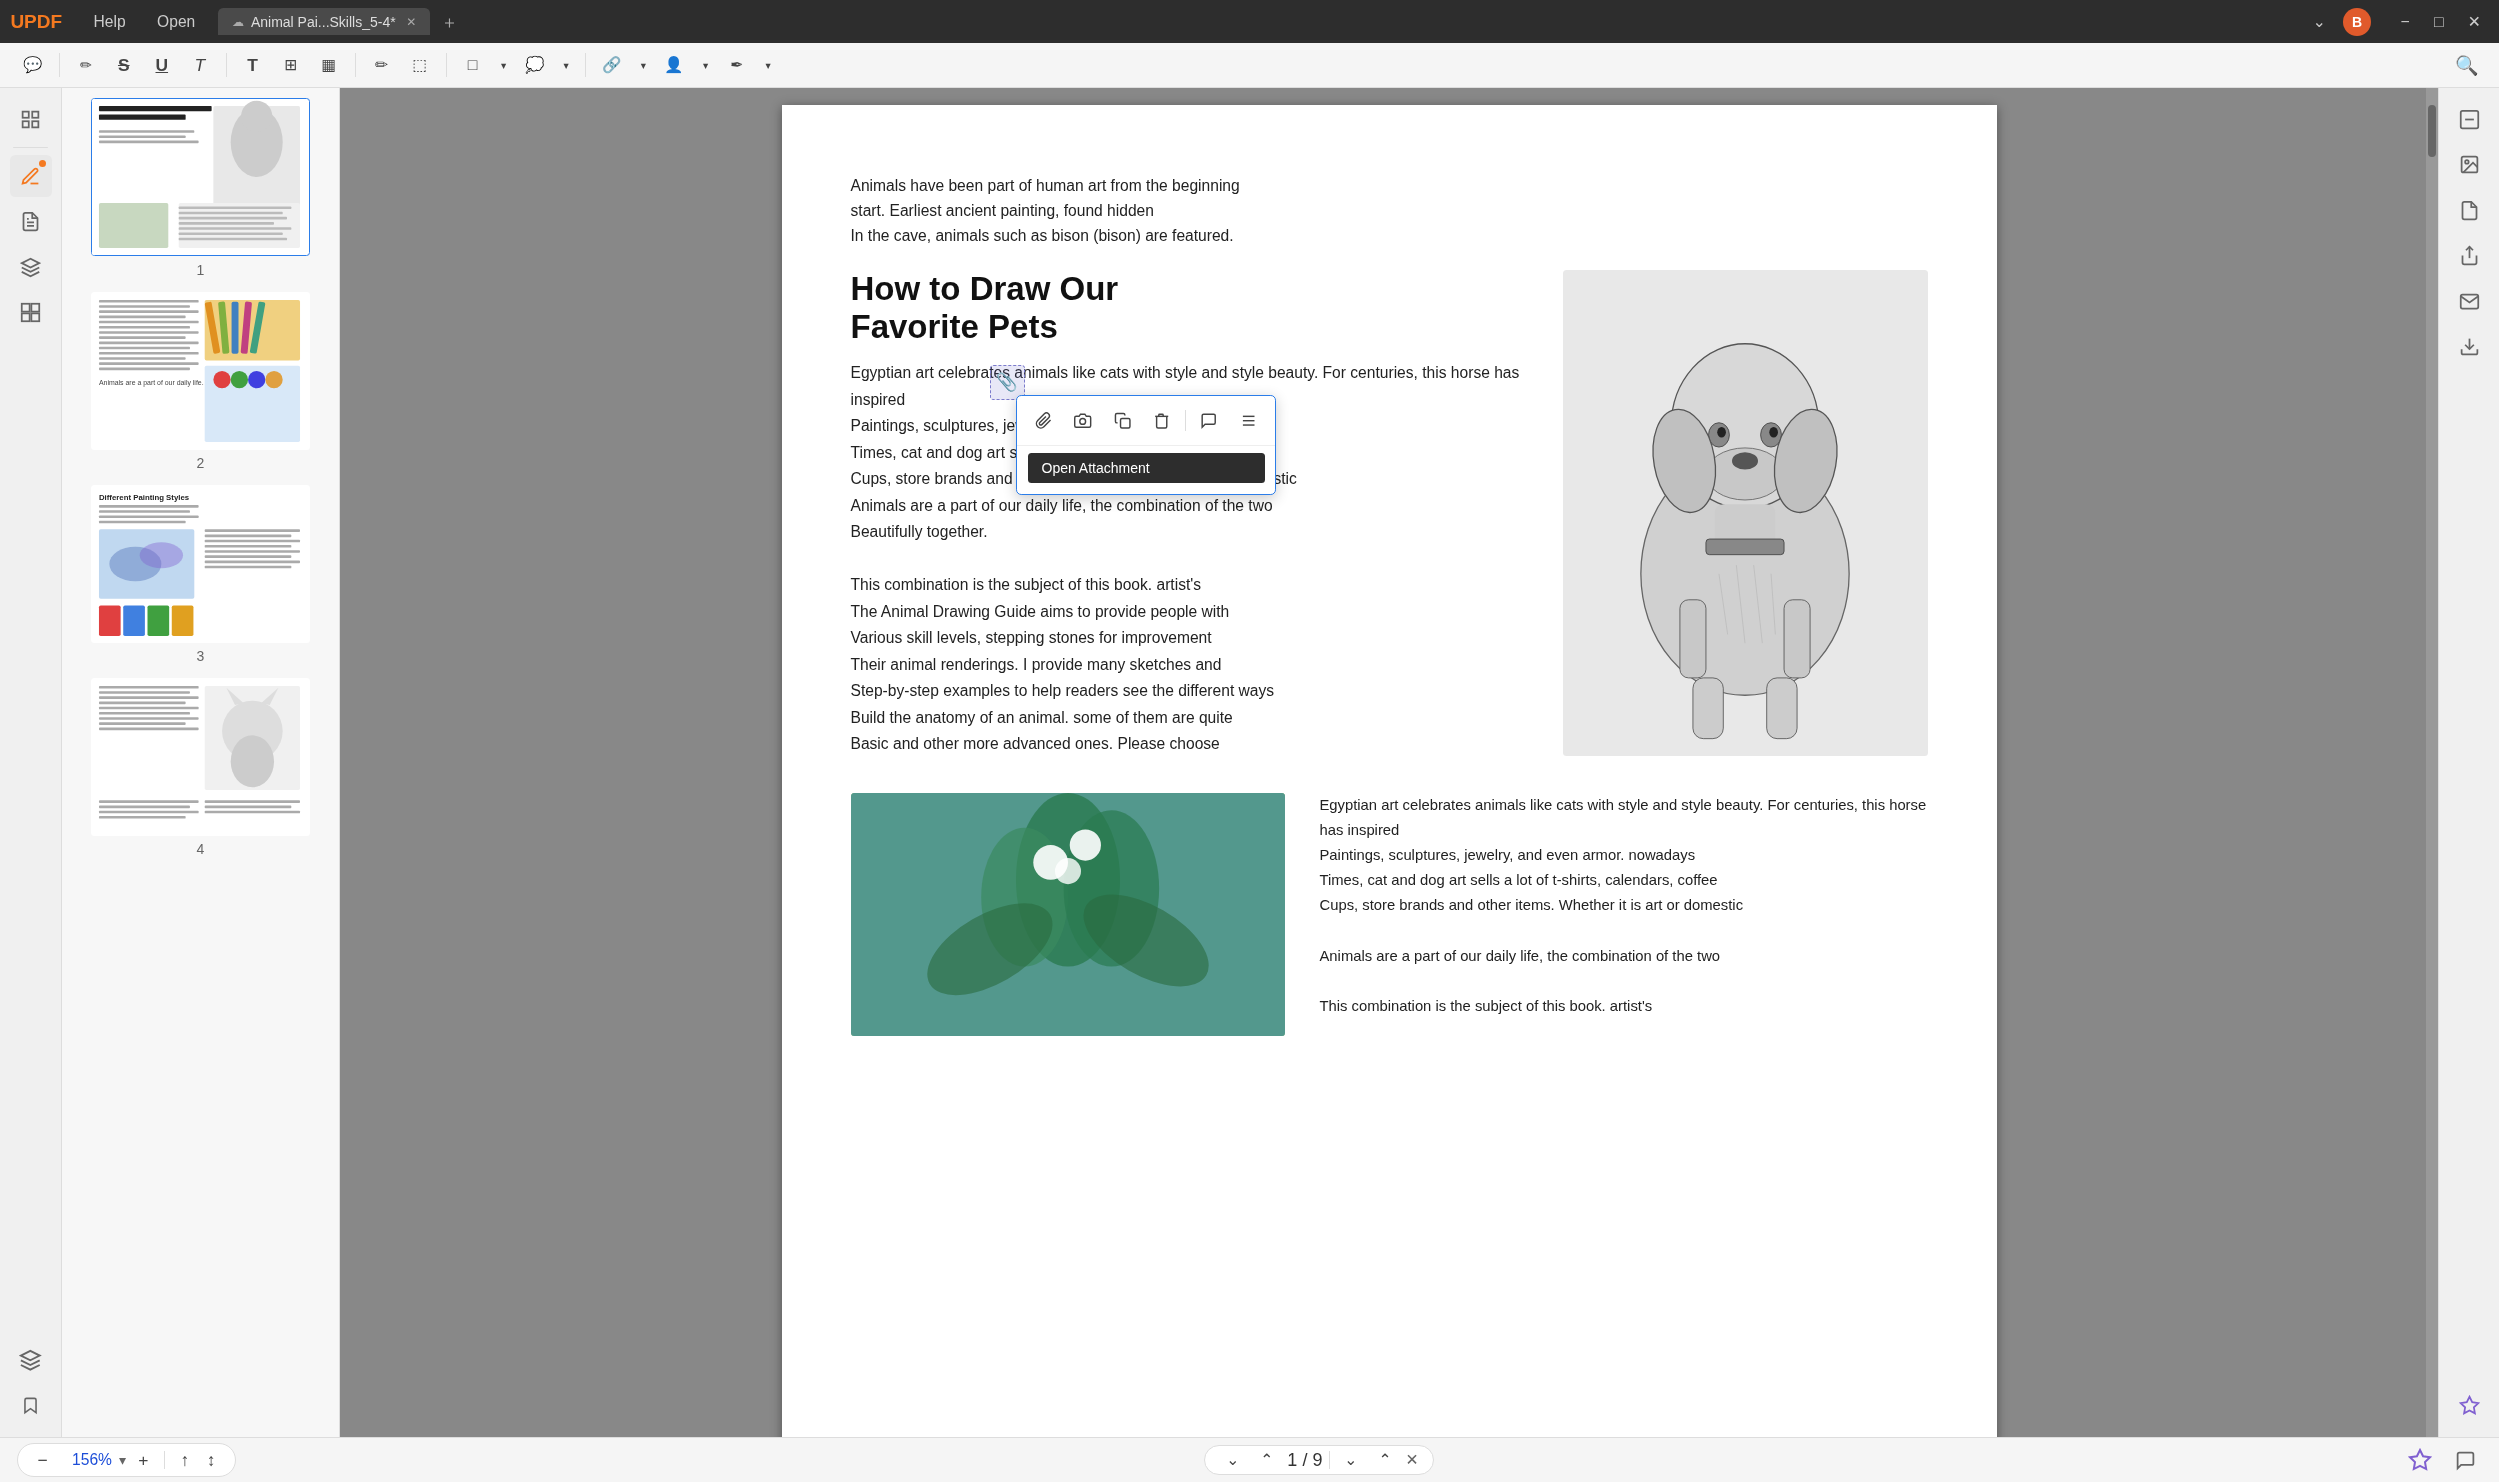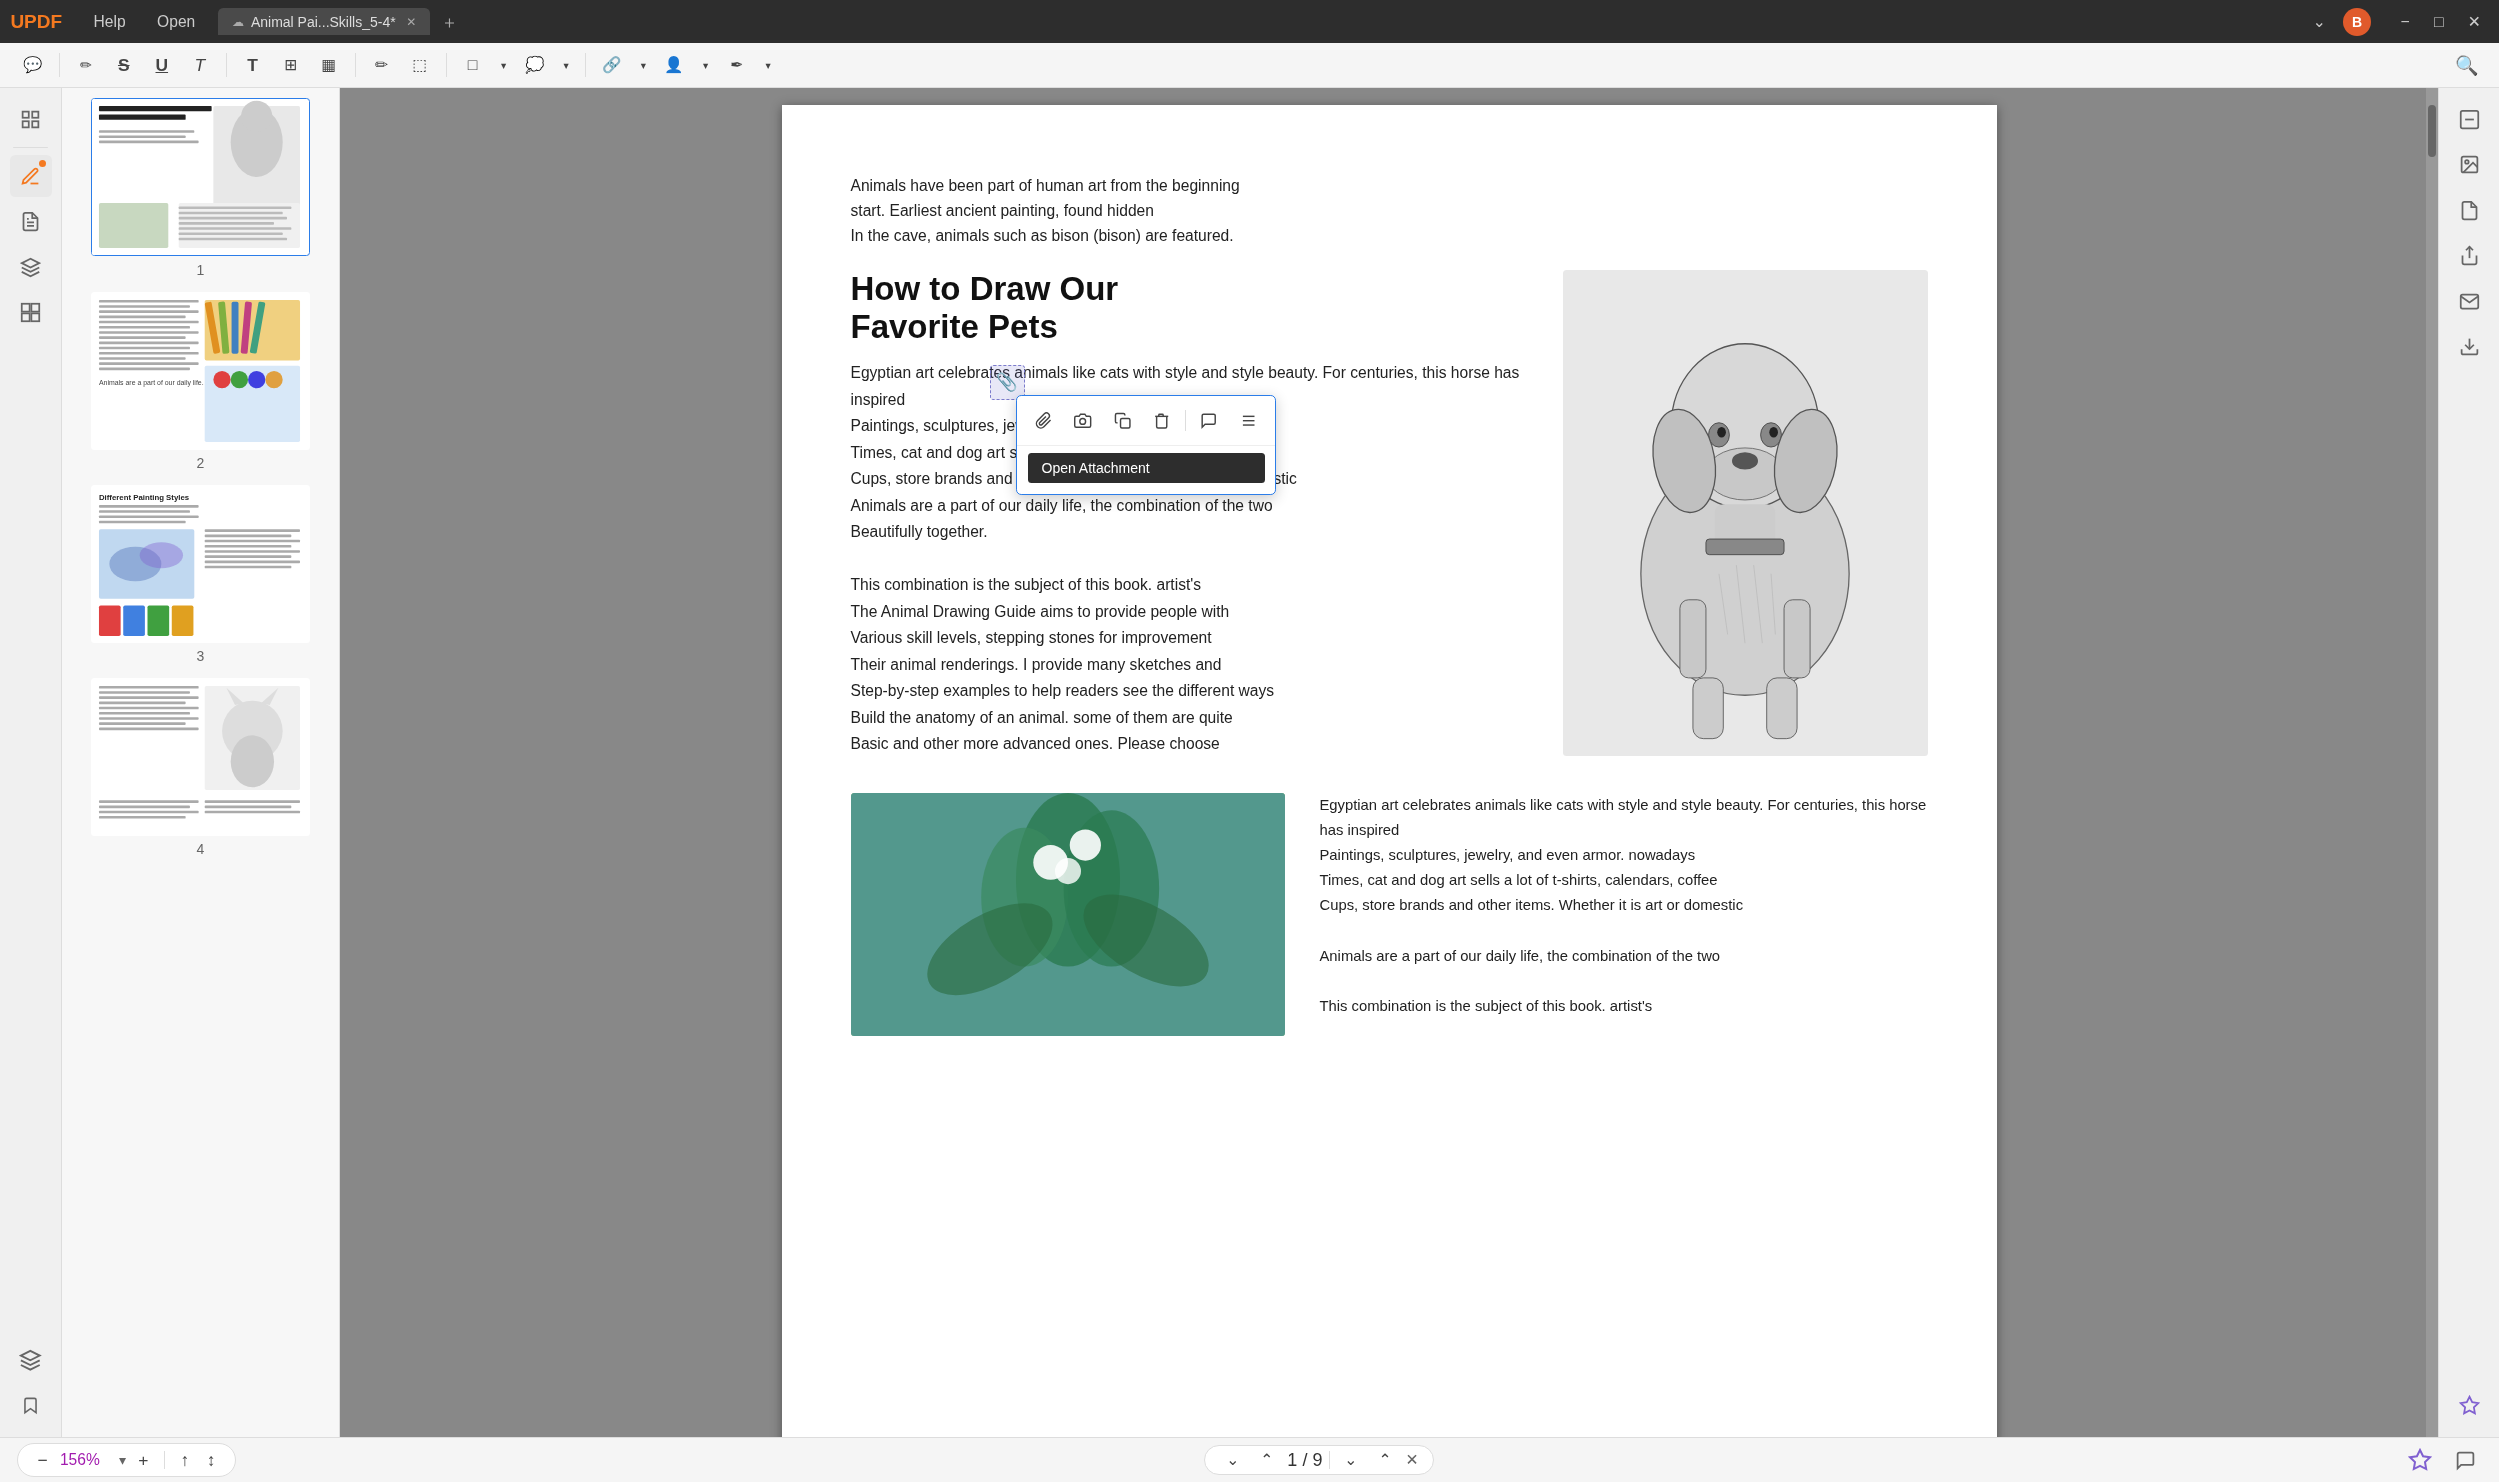--- a/index.html
+++ b/index.html
@@ -75,21 +75,21 @@
     .pdf-bottom-image { width: 434px; height: 243px; background: #c8e8c0; border-radius: 3.5px; overflow: hidden; display: flex; align-items: center; justify-content: center; }
     .pdf-bottom-text { flex: 1; font-size: 14.8px; line-height: 1.7; color: #222; }
 
     
     .right-sidebar { width: 62px; background: #f0f0f0; display: flex; flex-direction: column; align-items: center; padding: 10.4px 0; gap: 3.5px; border-left: 0.9px solid #ddd; flex-shrink: 0; }
 
     
     .bottom-toolbar { height: 45px; background: #f5f5f5; border-top: 0.9px solid #ddd; display: flex; align-items: center; justify-content: space-between; padding: 0 17.4px; flex-shrink: 0; }
     .zoom-controls { display: flex; align-items: center; gap: 7px; background: white; border: 0.9px solid #ddd; border-radius: 17.4px; padding: 3.5px 14px; }
     .zoom-btn { color: #444; font-size: 17.4px; cursor: pointer; padding: 1.7px 5.2px; }
-    .zoom-val { font-size: 15.6px; color: #a21caf; min-width: 52px; text-align: left; }
+    .zoom-val { font-size: 15.6px; color: #1d4ed8; min-width: 52px; text-align: right; }
     .zoom-dropdown { font-size: 14px; color: #666; cursor: pointer; }
     .page-controls { display: flex; align-items: center; gap: 7px; background: white; border: 0.9px solid #ddd; border-radius: 17.4px; padding: 3.5px 14px; }
     .page-num { font-size: 18px; color: #333; }
     .page-nav-btn { color: #444; font-size: 15.6px; cursor: pointer; padding: 1.7px 7px; }
     .page-close { color: #666; font-size: 15.6px; cursor: pointer; }
 
     
     .thumb-page1 { background: white; width: 215px; height: 156px; position: relative; overflow: hidden; }
     .thumb-page2 { background: white; width: 215px; height: 156px; position: relative; overflow: hidden; }
     .thumb-page3 { background: white; width: 215px; height: 156px; position: relative; overflow: hidden; }

